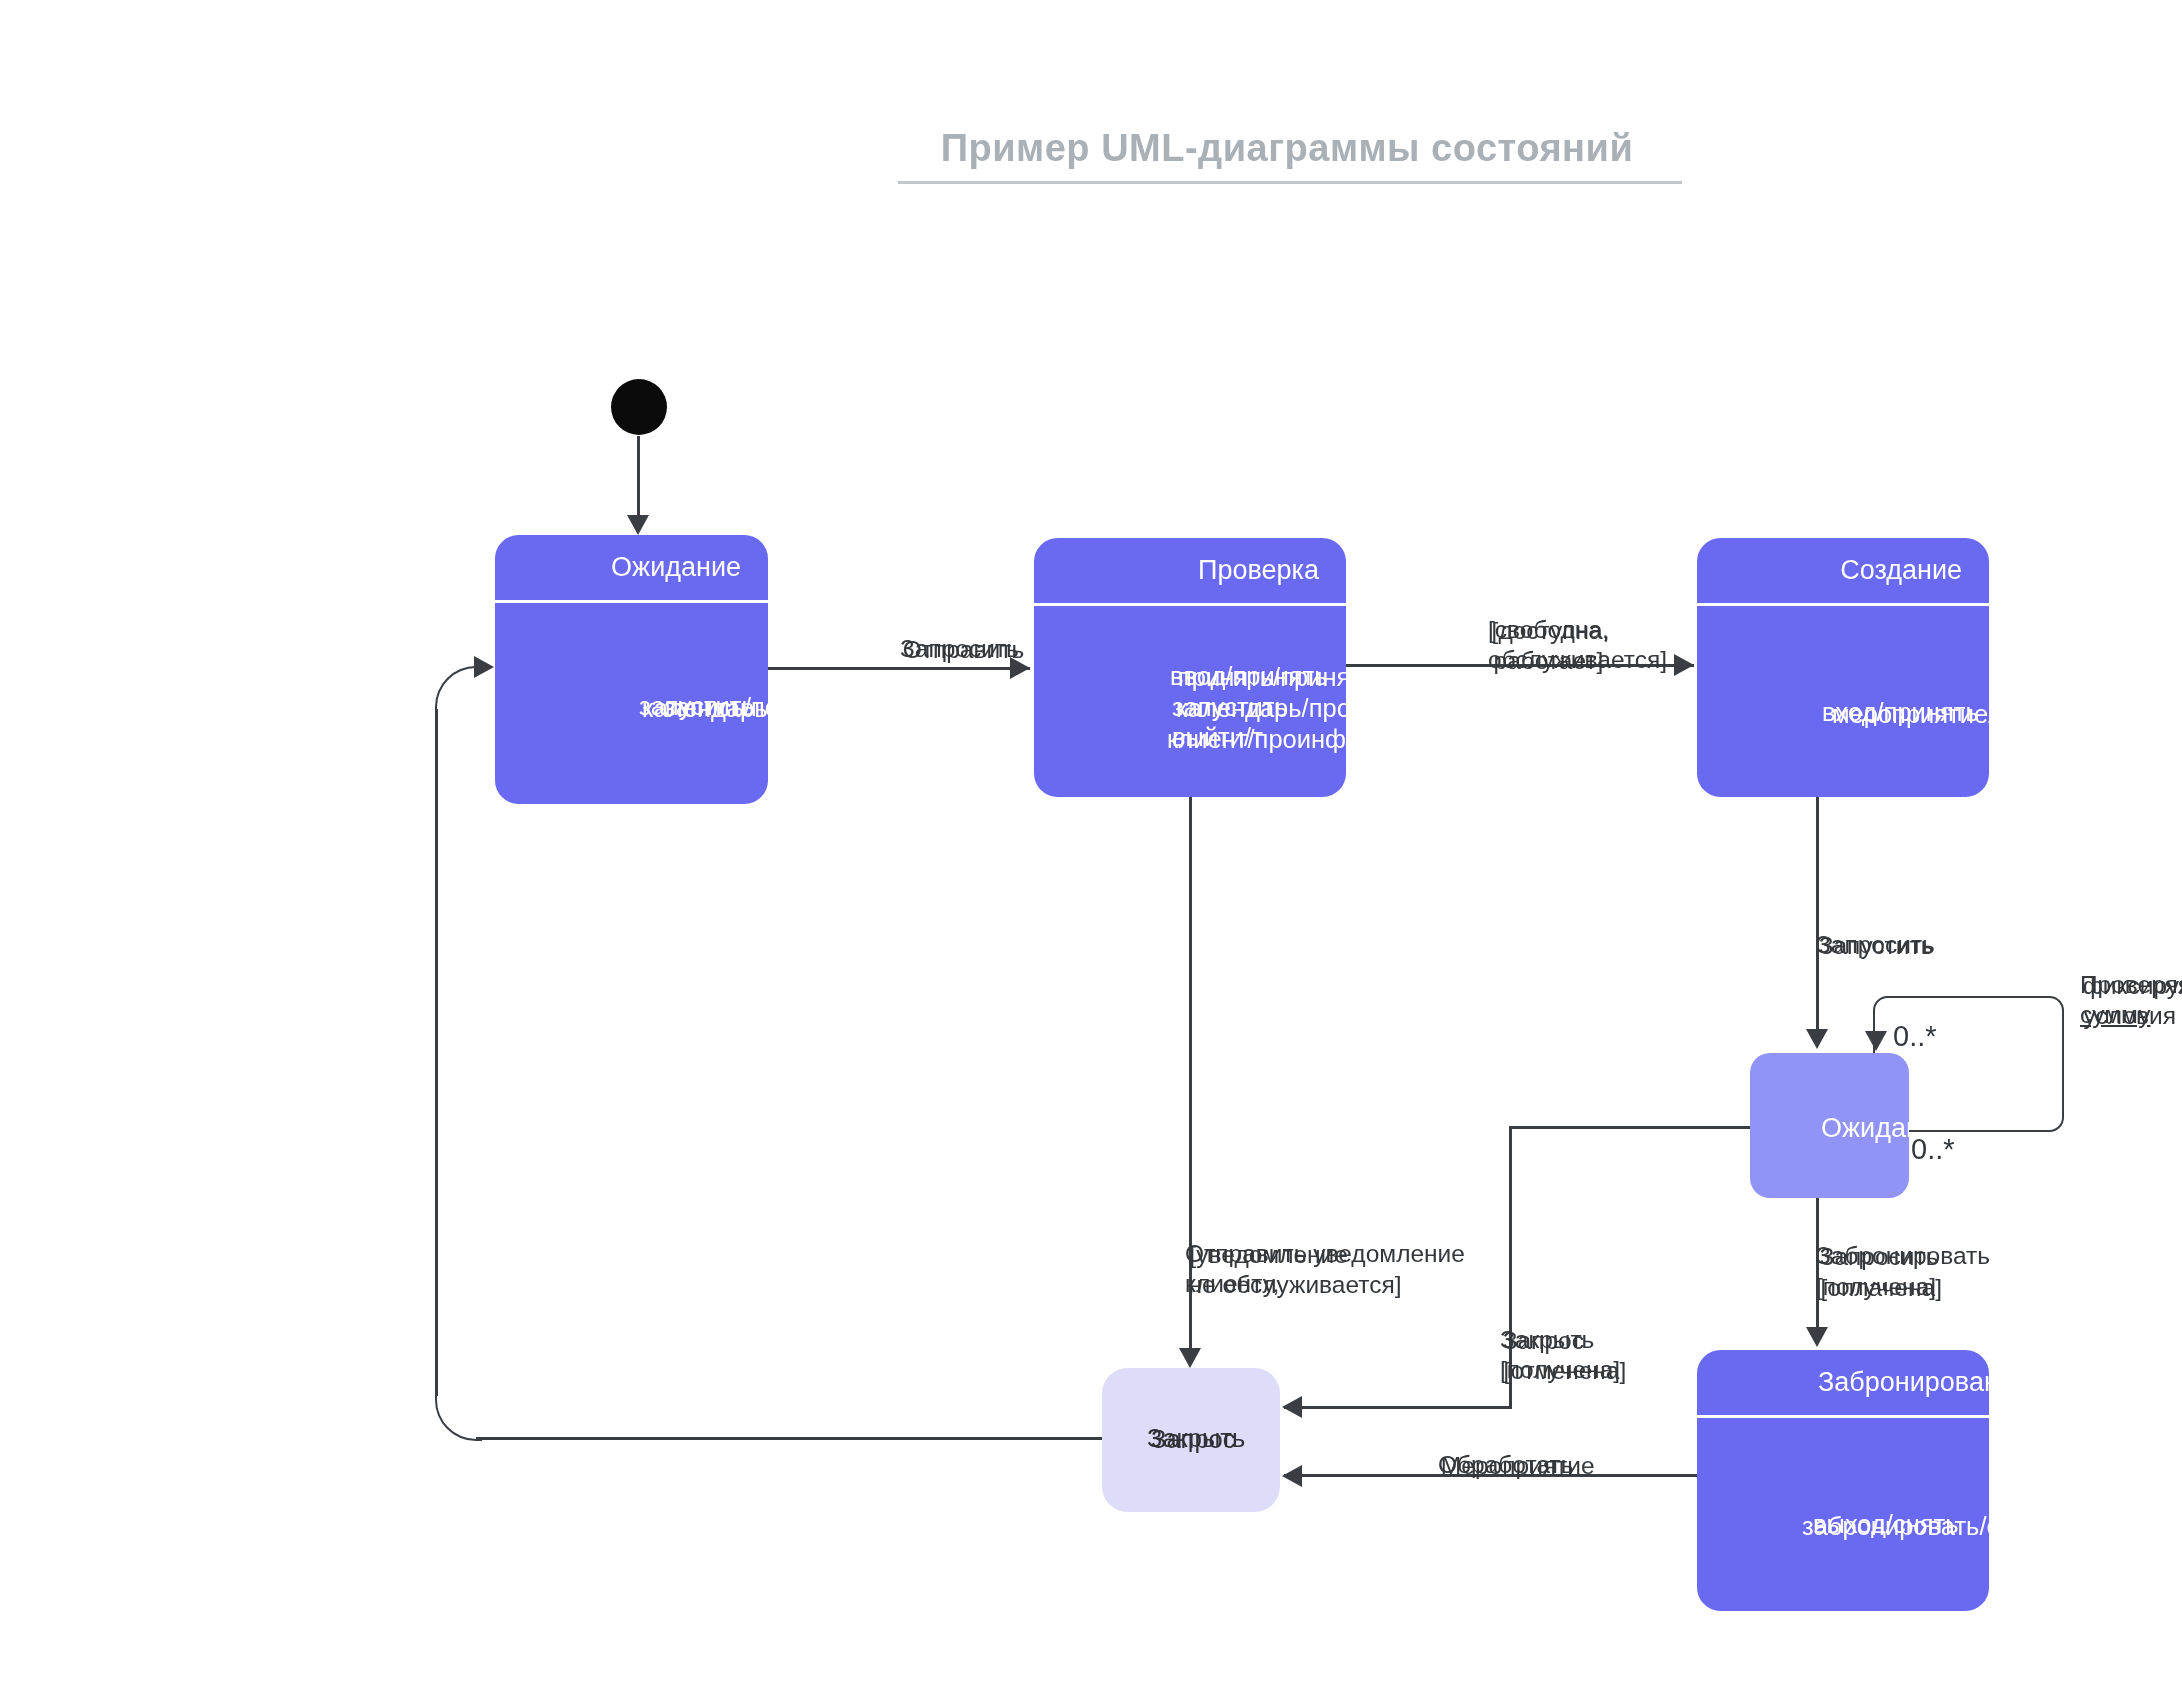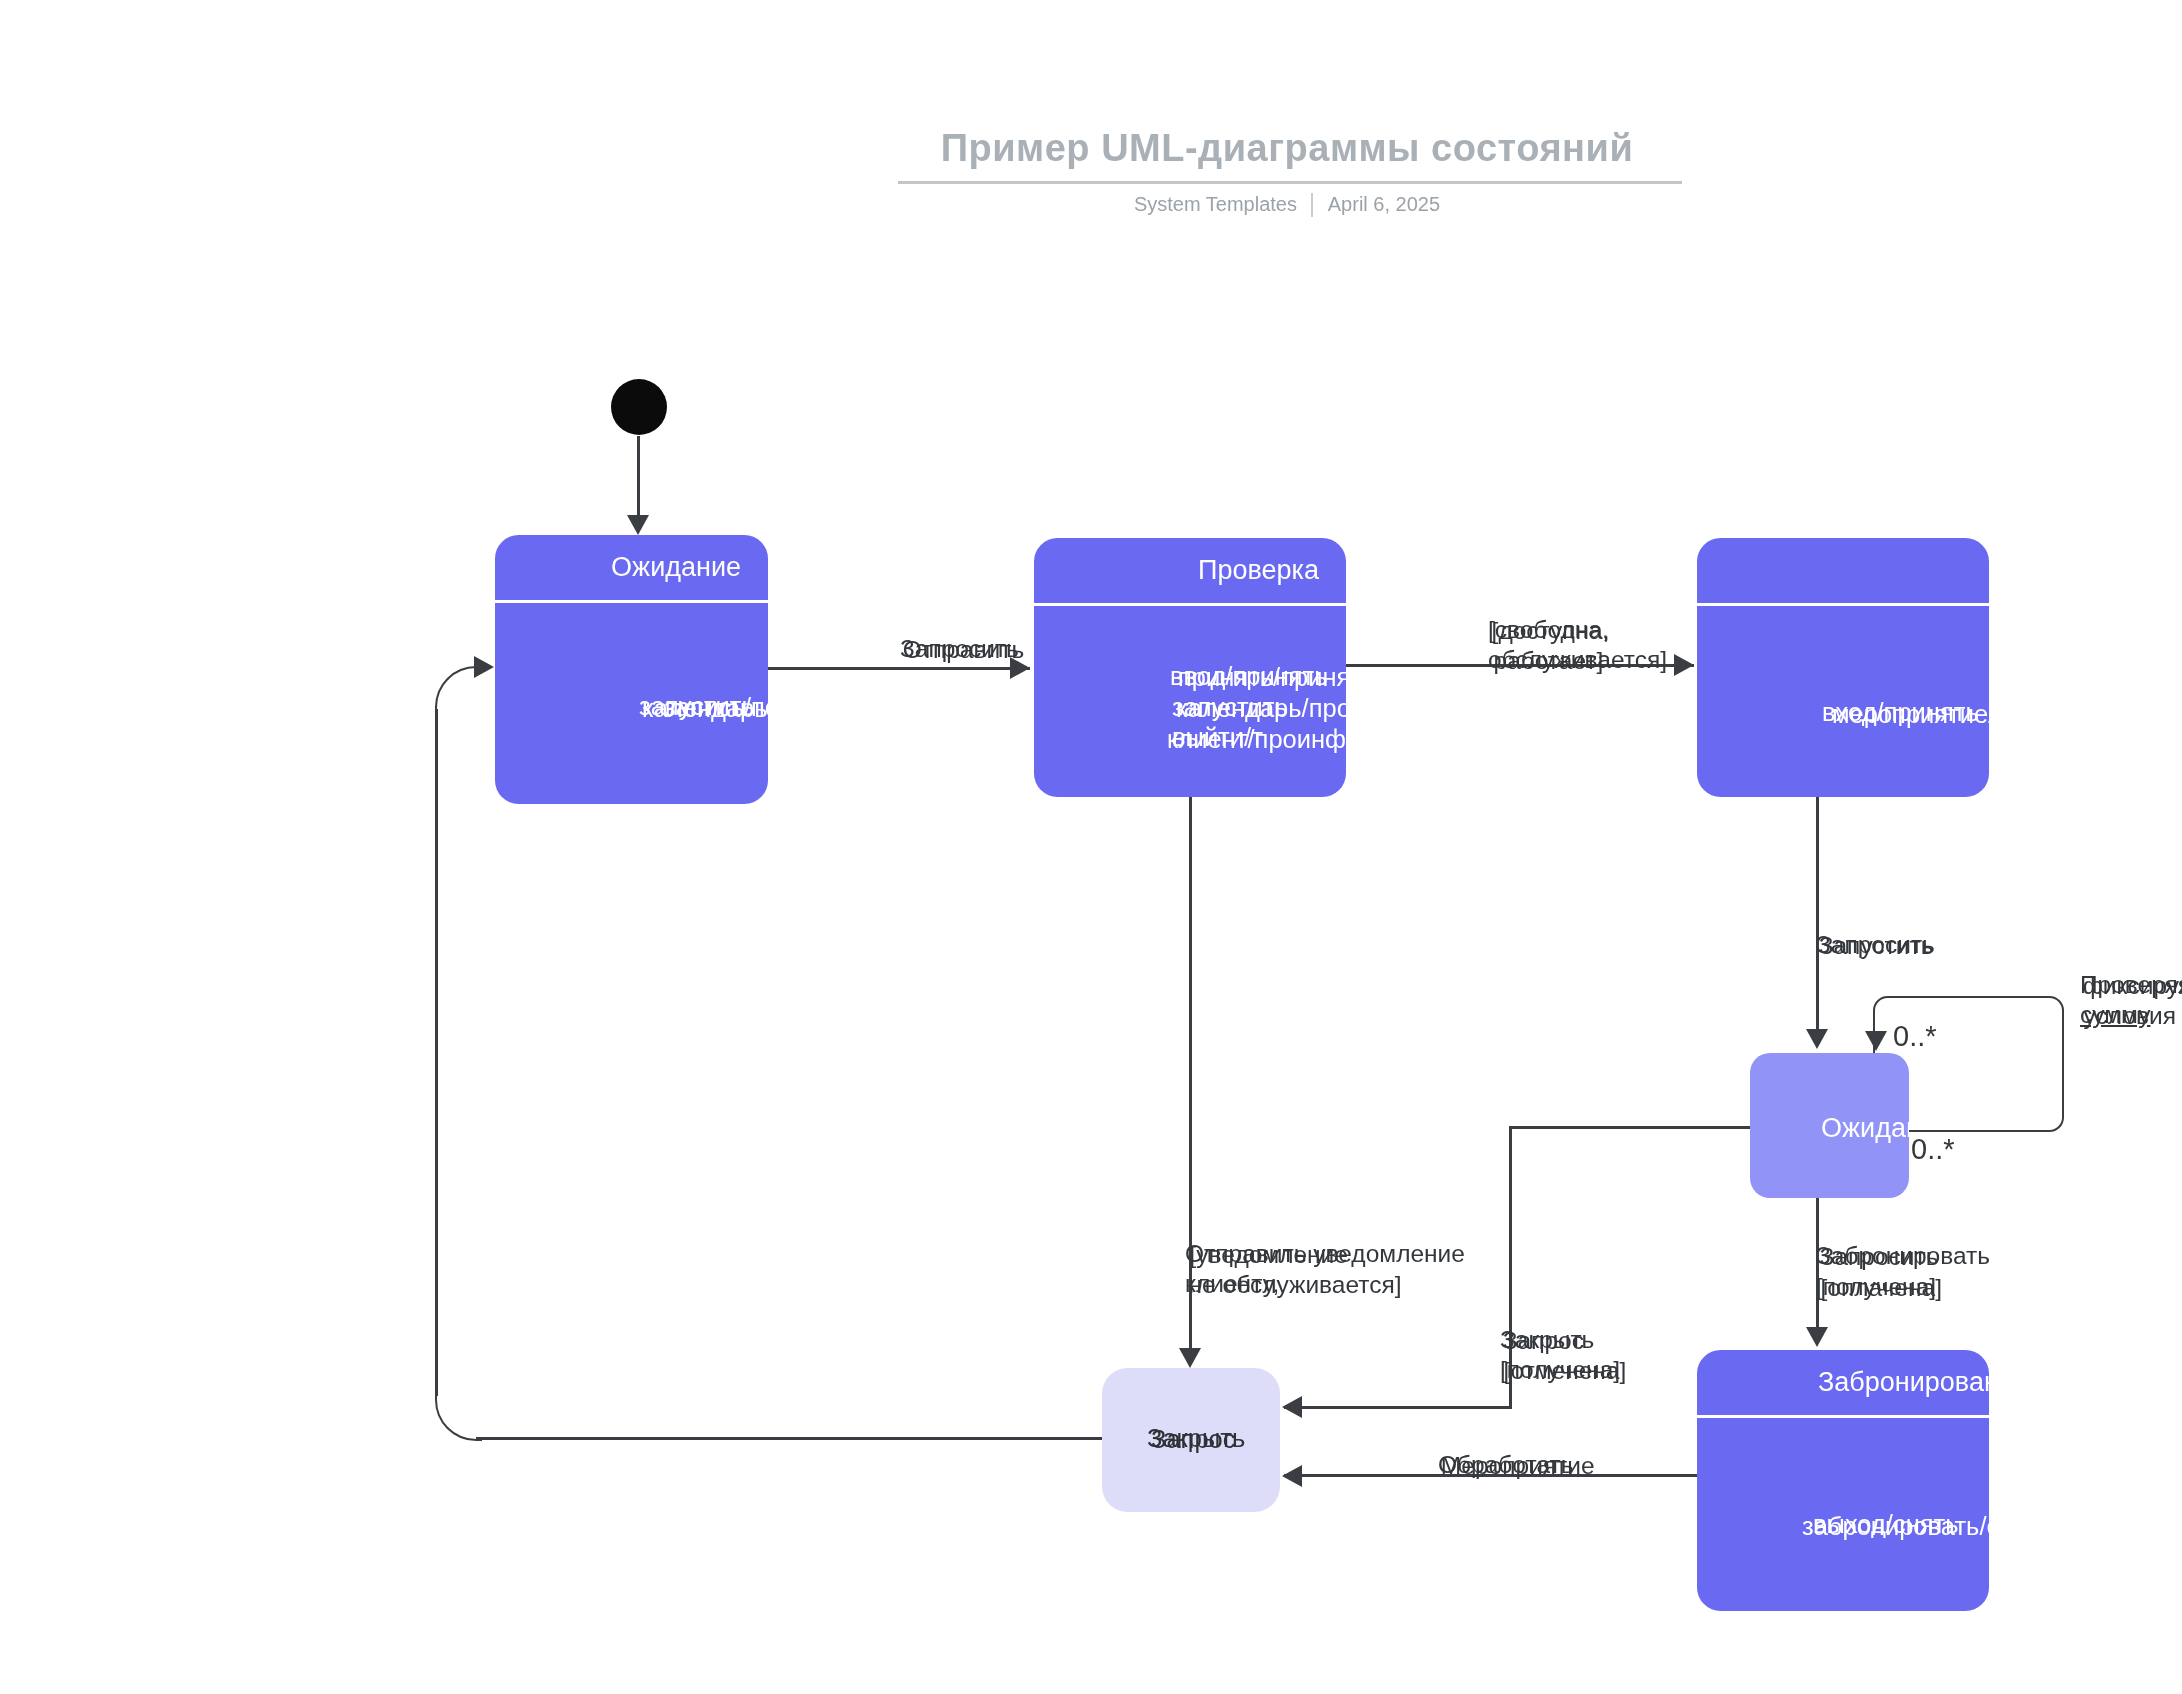--- a/index.html
+++ b/index.html
@@ -38,25 +38,20 @@
   .z-head{z-index:2;}
   .z-label{z-index:4;}
 </style>
 </head>
 <body>
 
 <div class="canvas">
 
   <div class="doc-title">Пример UML-диаграммы состояний</div>
   <div class="title-underline"></div>
-  <div class="doc-meta">
-    <span>System Templates</span>
-    <span class="meta-divider"></span>
-    <span>April 6, 2025</span>
-  </div>
 
   <div class="initial z-node"></div>
   <div class="line z-edge" style="left:637px;top:436px;width:2.7px;height:80px;"></div>
   <div class="arrow down z-head" style="left:627px;top:515px;"></div>
 
   <div class="corner z-edge" style="left:435px;top:666px;width:45px;height:45px;border-left:2.7px solid #3A3E42;border-top:2.7px solid #3A3E42;border-top-left-radius:41px;"></div>
   <div class="corner z-edge" style="left:435px;top:1394px;width:45px;height:45px;border-left:2.7px solid #3A3E42;border-bottom:2.7px solid #3A3E42;border-bottom-left-radius:41px;"></div>
   <div class="line z-edge" style="left:435px;top:709px;width:2.7px;height:687px;"></div>
   <div class="line z-edge" style="left:476px;top:666px;width:9px;height:2.7px;"></div>
   <div class="line z-edge" style="left:476px;top:1437px;width:628px;height:2.7px;"></div>
@@ -145,20 +140,21 @@
     <div class="sep"></div>
     <span class="frag" style="left:136px;top:124px;">ввод/принять</span>
     <span class="frag" style="left:144px;top:125px;">принять/принят</span>
     <span class="frag" style="left:138px;top:155px;">запустить</span>
     <span class="frag" style="left:142px;top:156px;">календарь/пров</span>
     <span class="frag" style="left:138px;top:185px;">выйти/т</span>
     <span class="frag" style="left:133px;top:187px;text-align:center;">клиент/проинф</span>
   </div>
 
   <div class="state z-node" style="left:1697px;top:538px;width:292px;height:259px;">
+    <div class="stitle">Создание</div>
     <div class="sep"></div>
     <span class="frag" style="left:125px;top:160px;">вход/принять</span>
     <span class="frag" style="left:135px;top:162px;">мероприятие/о</span>
   </div>
 
   <div class="state light z-node" style="left:1750px;top:1053px;width:159px;height:145px;">
     <span class="frag" style="left:71px;top:60px;font-size:27px;">Ожидание</span>
   </div>
 
   <div class="state z-node" style="left:1697px;top:1350px;width:292px;height:261px;">

